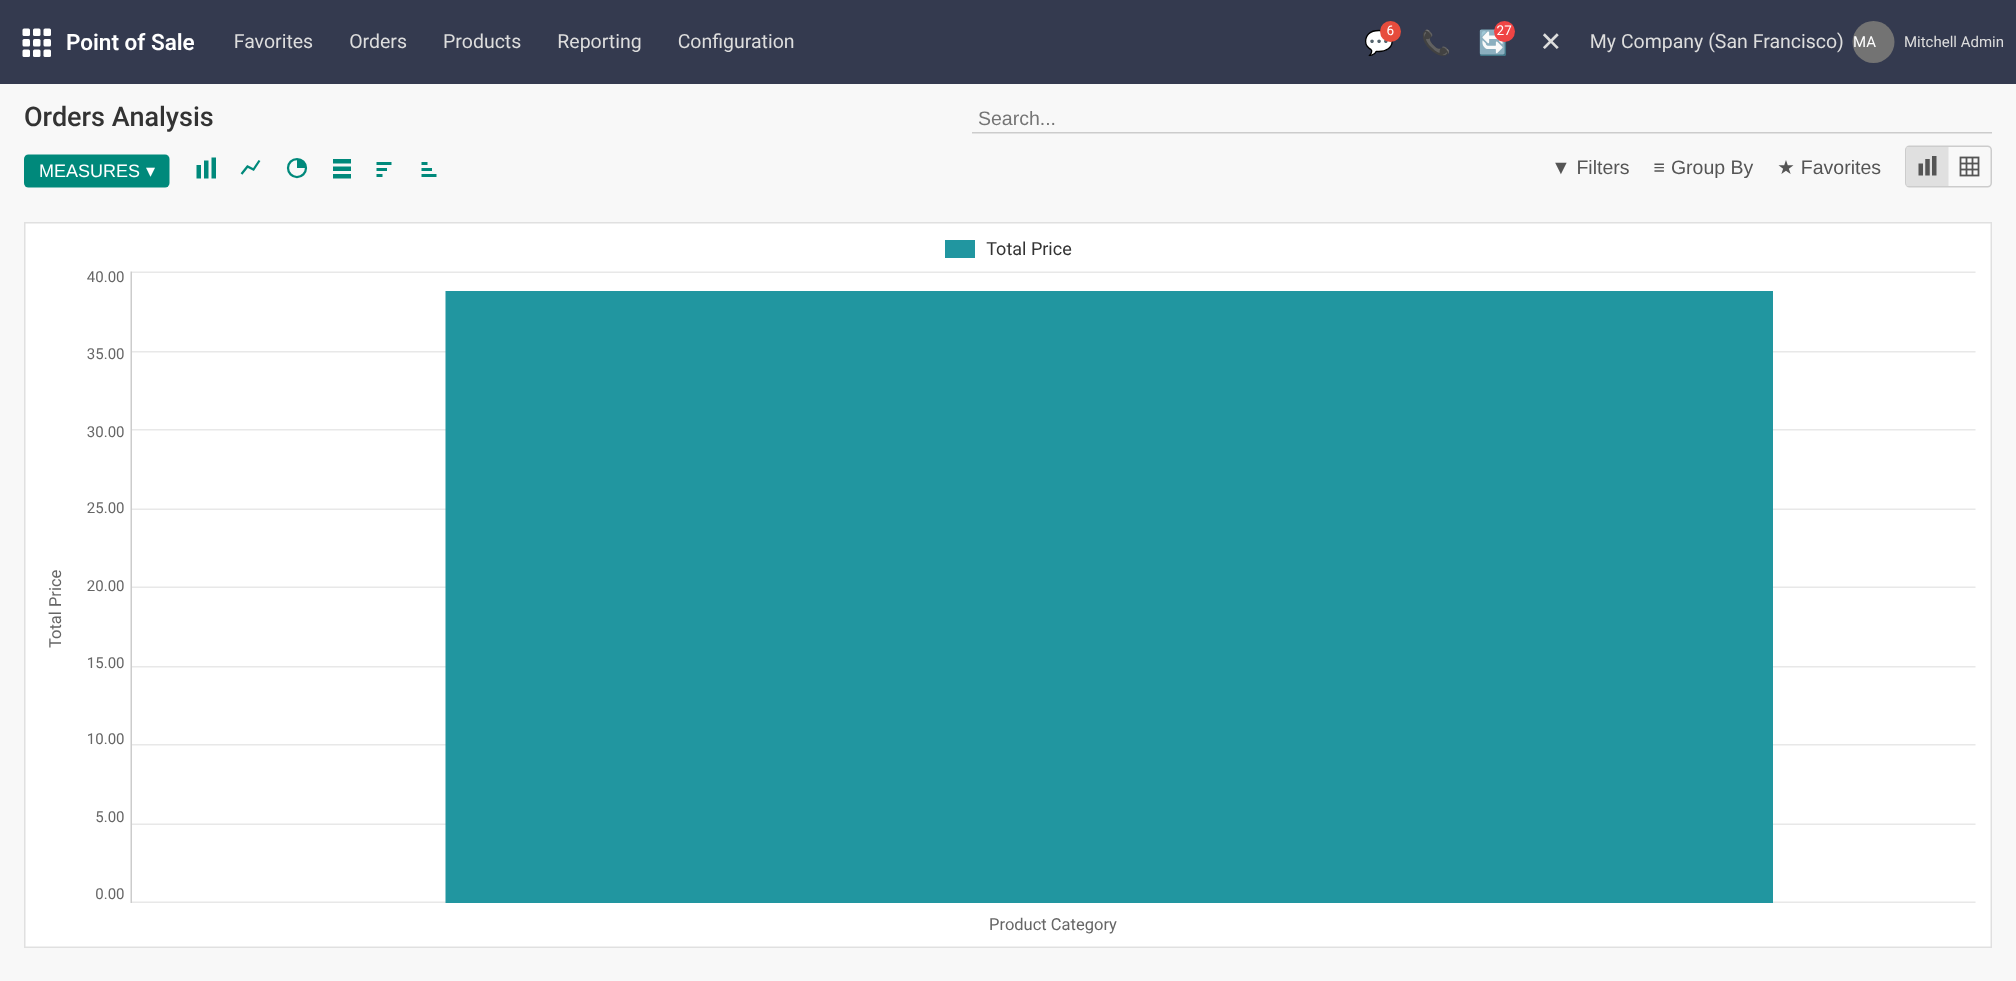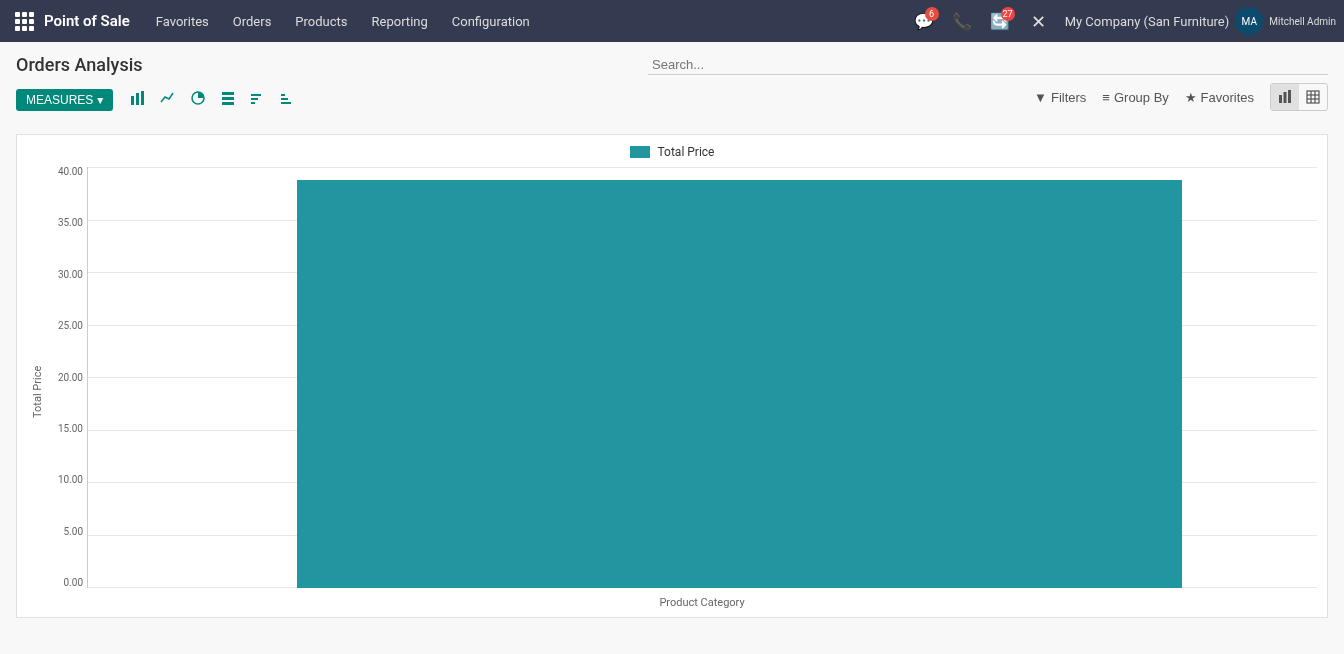--- a/index.html
+++ b/index.html
@@ -7,21 +7,21 @@
 
     
     .navbar {
       background: #1a1a2e;
       background: #2c2c3e;
       background: #3b3b5c;
       background: #4a4a6a;
       background: #343a4f;
       display: flex;
       align-items: center;
-      height: 42px;
+      height: 56px;
       padding: 16px 8px;
       color: #fff;
       gap: 4px;
     }
     .navbar-brand {
       display: flex;
       align-items: center;
       gap: 8px;
       font-weight: 600;
       font-size: 15px;
@@ -85,24 +85,24 @@
     .company-name {
       color: #ddd;
       font-size: 13px;
       white-space: nowrap;
       margin-left: 4px;
     }
     .user-avatar {
       width: 28px;
       height: 28px;
       border-radius: 50%;
-      background: #0c4a6e;
-      display: flex;
-      align-items: center;
-      justify-content: center;
+      background: #737373;
+      display: flex;
+      align-items: center;
+      justify-content: flex-start;
       font-size: 11px;
       color: #fff;
       overflow: hidden;
     }
     .user-name {
       color: #ddd;
       font-size: 10px;
       white-space: nowrap;
     }
 
@@ -391,21 +391,21 @@
 
     <div class="nav-icon-btn">
       <span>🔄</span>
       <span class="badge badge-teal">27</span>
     </div>
 
     <div class="nav-icon-btn">
       <span style="font-size:18px;font-weight:300;">✕</span>
     </div>
 
-    <span class="company-name">My Company (San Furniture)</span>
+    <span class="company-name">My Company (San Francisco)</span>
 
     <div class="user-avatar">
       <span style="font-size:10px;">MA</span>
     </div>
 
     <span class="user-name">Mitchell Admin</span>
   </div>
 </nav>
 
 <div class="main-content">

